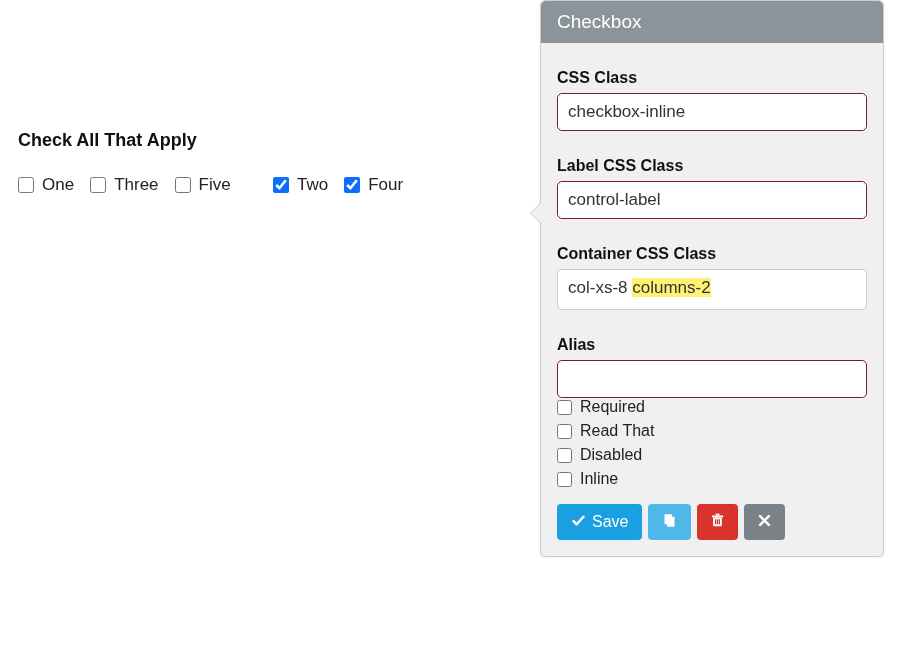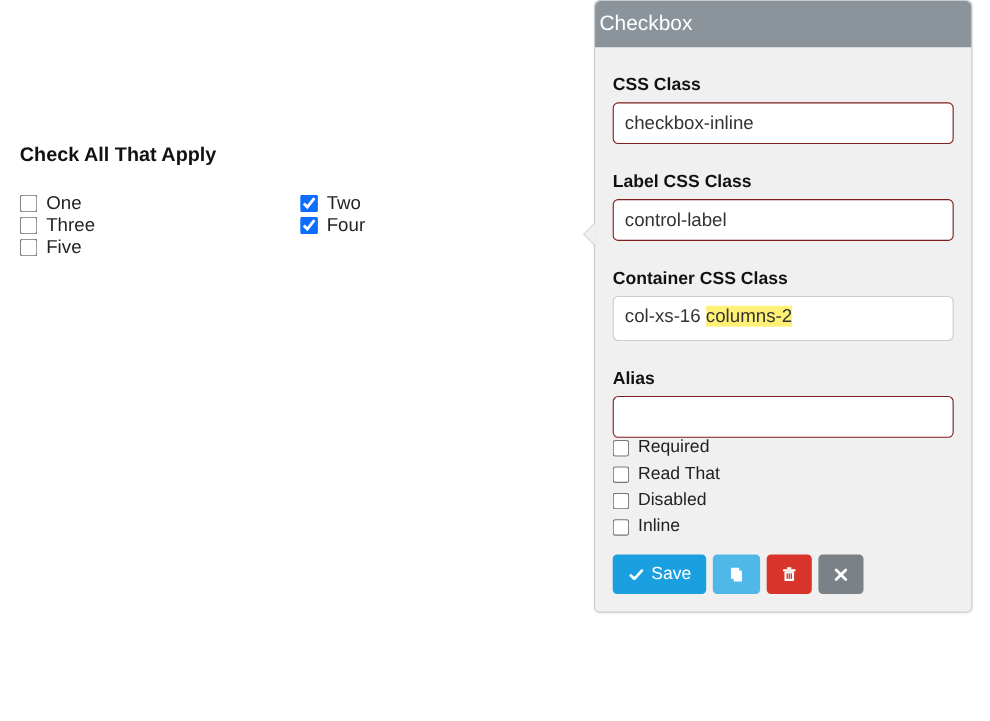--- a/index.html
+++ b/index.html
@@ -24,22 +24,22 @@
       margin-bottom: 24px;
       color: #111;
     }
     .checkbox-columns {
       display: flex;
       flex-wrap: wrap;
     }
     .col {
       width: 50%;
       display: flex;
-      flex-direction: column;
-      gap: 0;
+      flex-direction: row;
+      gap: 16px;
     }
     .check-item {
       display: flex;
       align-items: center;
       gap: 8px;
       font-size: 17px;
     }
     .check-item input[type="checkbox"] {
       width: 16px;
       height: 16px;
@@ -71,21 +71,21 @@
       top: 201px;
       width: 0; height: 0;
       border-top: 11px solid transparent;
       border-bottom: 11px solid transparent;
       border-right: 11px solid #ccc;
     }
     .panel-header {
       background: #8a949a;
       color: #fff;
       font-size: 19px;
-      padding: 10px 4px;
+      padding: 10px 16px;
       border-radius: 5px 5px 0 0;
     }
     .panel-body {
       padding: 14px 16px 16px 16px;
     }
     .field-label {
       font-weight: 700;
       font-size: 16px;
       margin-top: 26px;
       margin-bottom: 6px;
@@ -138,21 +138,21 @@
       gap: 6px;
     }
     .btn {
       border: none;
       border-radius: 4px;
       color: #fff;
       padding: 9px 14px;
       font-size: 16px;
       cursor: pointer;
       display: inline-flex;
-      align-items: center;
+      align-items: flex-start;
       gap: 6px;
     }
     .btn-primary { background: #1a9fe0; }
     .btn-light   { background: #4fb8e8; }
     .btn-danger  { background: #d9342b; padding: 9px 13px; }
     .btn-gray    { background: #7a8288; padding: 9px 13px; }
     .icon { display: inline-block; }
     svg { display: block; }
   </style>
 </head>
@@ -194,21 +194,21 @@
   <div class="panel-header">Checkbox</div>
   <div class="panel-body">
 
     <div class="field-label">CSS Class</div>
     <input class="text-input" type="text" value="checkbox-inline" style="">
 
     <div class="field-label">Label CSS Class</div>
     <input class="text-input" type="text" value="control-label" style="">
 
     <div class="field-label">Container CSS Class</div>
-    <div class="highlight-input"><span>col-xs-16 </span><span class="hl">columns-2</span></div>
+    <div class="highlight-input"><span>col-xs-8 </span><span class="hl">columns-2</span></div>
 
     <div class="field-label">Alias</div>
     <input class="text-input" type="text" value="" style="">
 
     <div class="flags">
       <label class="flag-item">
         <input type="checkbox" style="">
         <span>Required</span>
       </label>
       <label class="flag-item">

